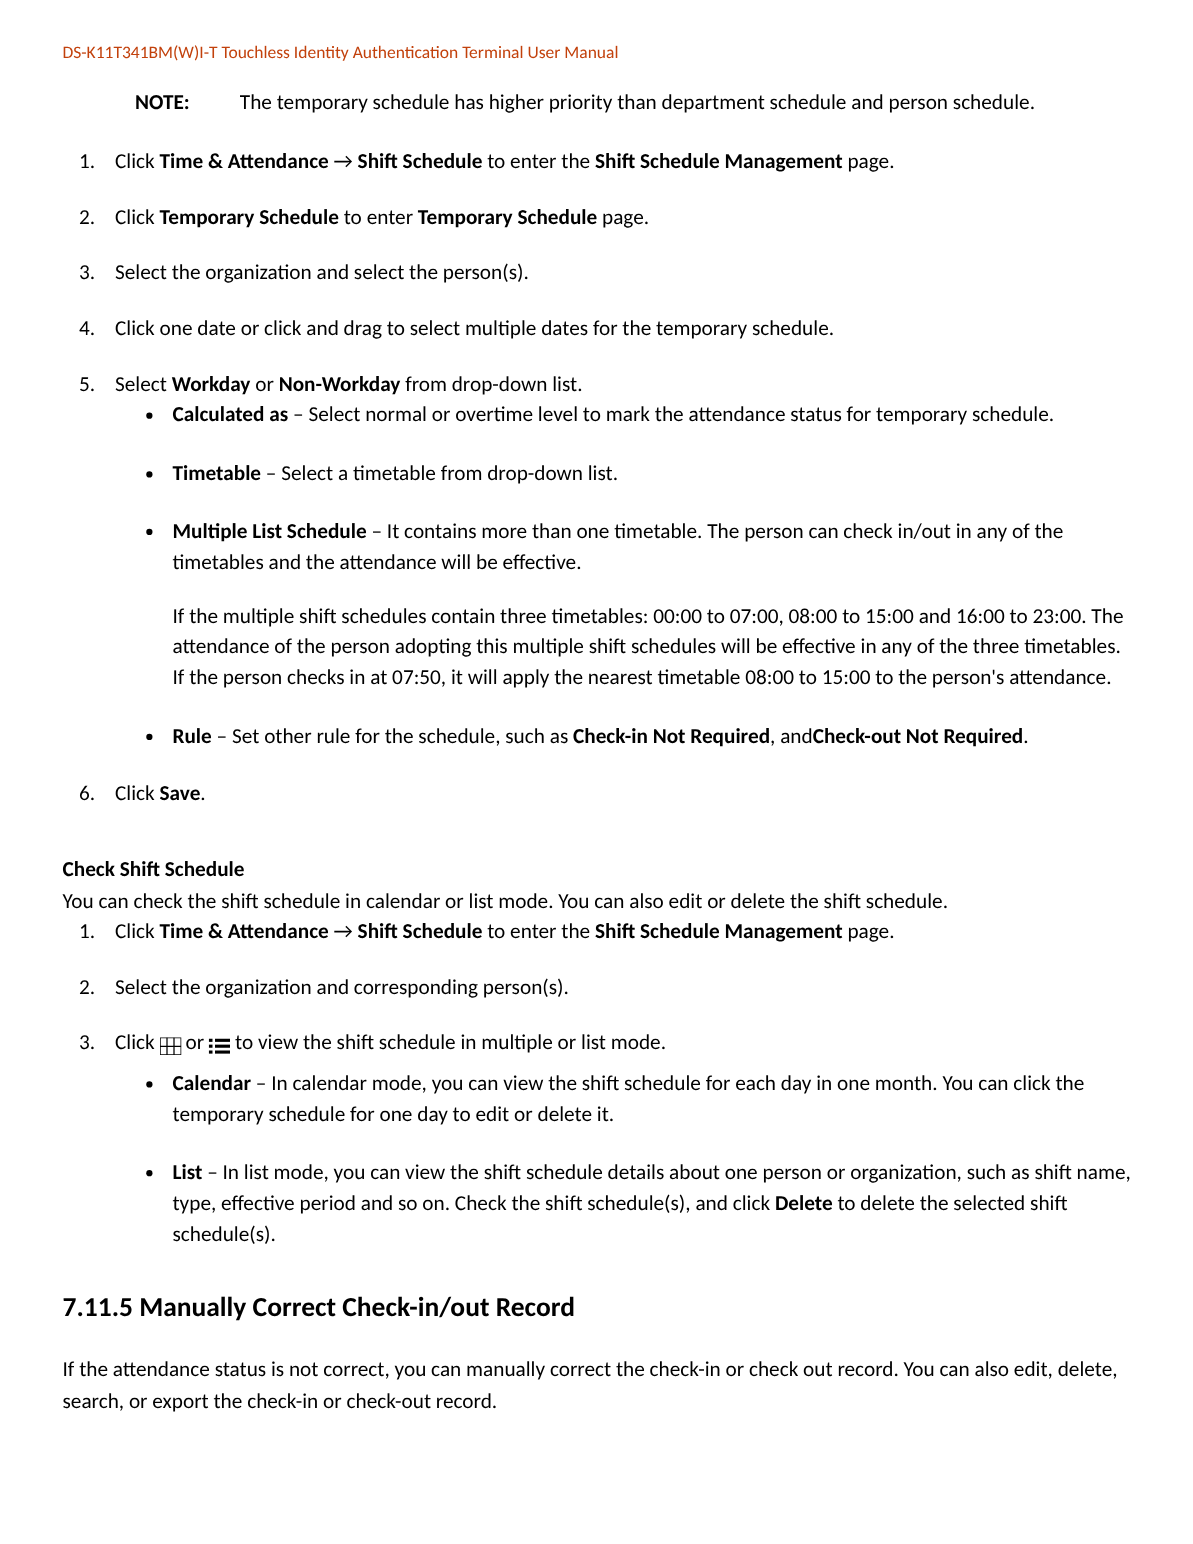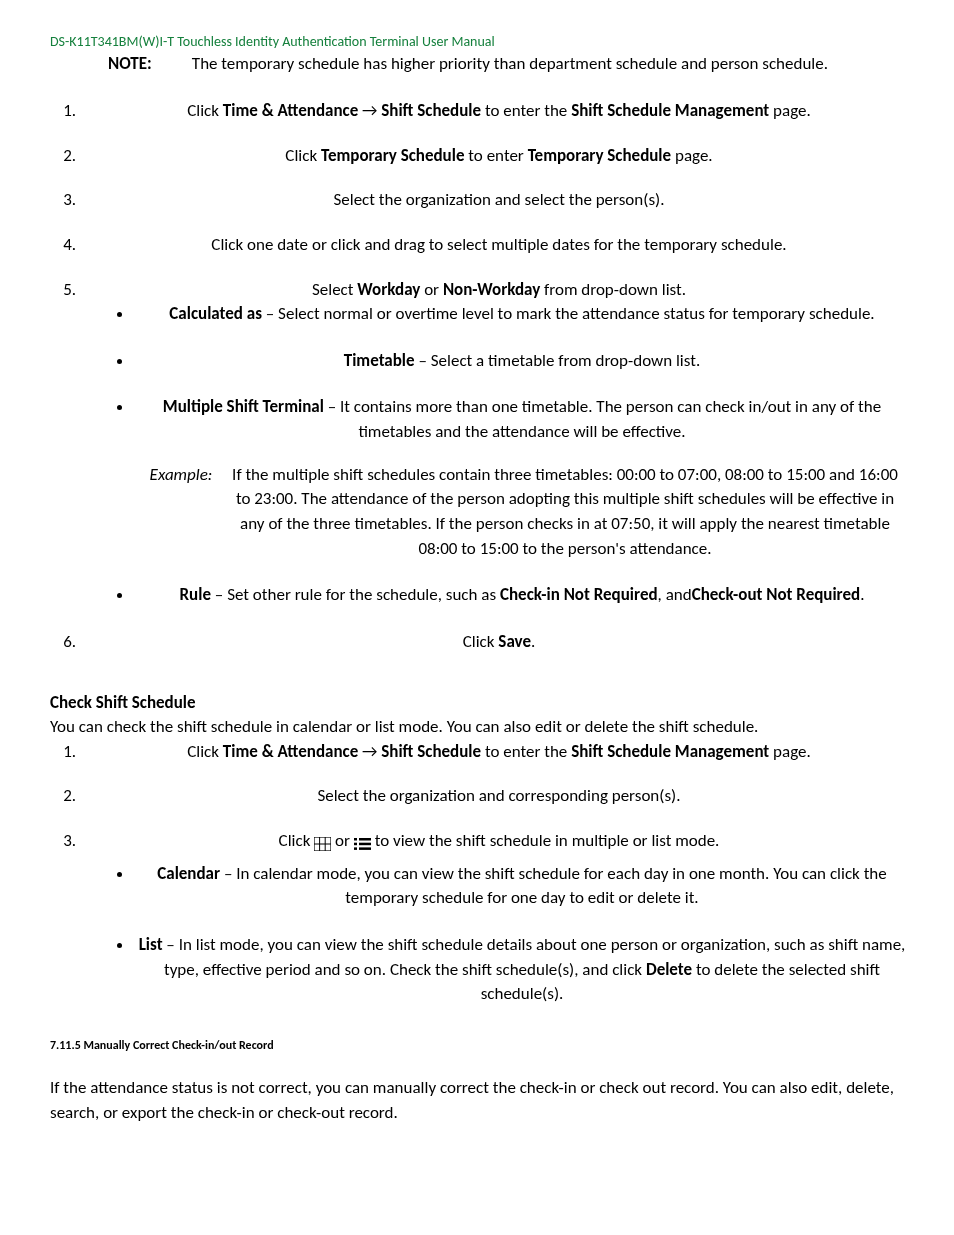--- a/index.html
+++ b/index.html
@@ -8,36 +8,36 @@
     color: #000;
     margin: 0;
     padding: 32px 48px 32px 50px;
     line-height: 1.45;
     width: 954px;
     box-sizing: border-box;
     background: #fff;
   }
   .header {
     font-size: 14px;
-    color: #15803d;
+    color: #c2410c;
+    margin-bottom: 18px;
   }
   .note-label {
     color: #000000;
     font-weight: bold;
     display: inline-block;
     width: 80px;
   }
   .note-row {
     margin-left: 58px;
     margin-bottom: 22px;
   }
   ol.main-list {
     padding-left: 30px;
     margin: 0;
-    text-align: center;
   }
   ol.main-list > li {
     padding-left: 12px;
     margin-bottom: 20px;
   }
   ul.bullet-list {
     list-style-type: disc;
     padding-left: 42px;
     margin-top: 0;
   }
@@ -64,21 +64,21 @@
   .section-sub {
     font-weight: bold;
     margin-top: 36px;
     margin-bottom: 0px;
   }
   .section-desc {
     margin-top: 0;
   }
   .h3 {
     font-weight: bold;
-    font-size: 12px;
+    font-size: 22px;
     margin-top: 30px;
     margin-bottom: 22px;
   }
   .icon {
     display: inline-block;
     vertical-align: middle;
     width: 17px;
     height: 14px;
     position: relative;
     top: -1px;
@@ -102,23 +102,22 @@
   <li>
     <span>Click </span><b>Temporary Schedule</b><span> to enter </span><b>Temporary Schedule</b><span> page.</span>
   </li>
   <li>Select the organization and select the person(s).</li>
   <li>Click one date or click and drag to select multiple dates for the temporary schedule.</li>
   <li>
     <span>Select </span><b>Workday</b><span> or </span><b>Non-Workday</b><span> from drop-down list.</span>
     <ul class="bullet-list">
       <li><b>Calculated as</b><span> – Select normal or overtime level to mark the attendance status for temporary schedule.</span></li>
       <li><b>Timetable</b><span> – Select a timetable from drop-down list.</span></li>
-      <li><b>Multiple Shift Terminal</b><span> – It contains more than one timetable. The person can check in/out in any of the timetables and the attendance will be effective.</span>
+      <li><b>Multiple List Schedule</b><span> – It contains more than one timetable. The person can check in/out in any of the timetables and the attendance will be effective.</span>
         <div class="example-block">
-          <div class="example-label">Example:</div>
           <div class="example-text">If the multiple shift schedules contain three timetables: 00:00 to 07:00, 08:00 to 15:00 and 16:00 to 23:00. The attendance of the person adopting this multiple shift schedules will be effective in any of the three timetables. If the person checks in at 07:50, it will apply the nearest timetable 08:00 to 15:00 to the person's attendance.</div>
         </div>
       </li>
       <li><b>Rule</b><span> – Set other rule for the schedule, such as </span><b>Check-in Not Required</b><span>, and</span><b>Check-out Not Required</b><span>.</span></li>
     </ul>
   </li>
   <li>
     <span>Click </span><b>Save</b><span>.</span>
   </li>
 </ol>

